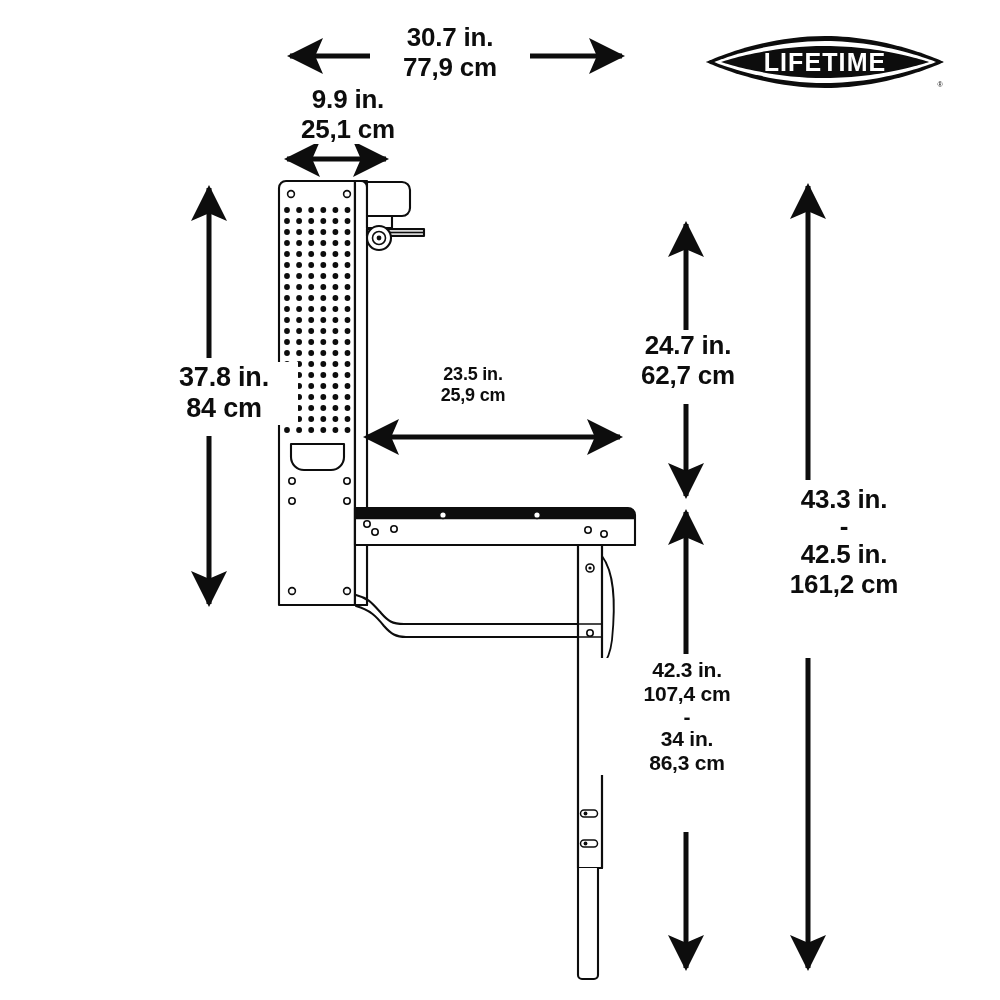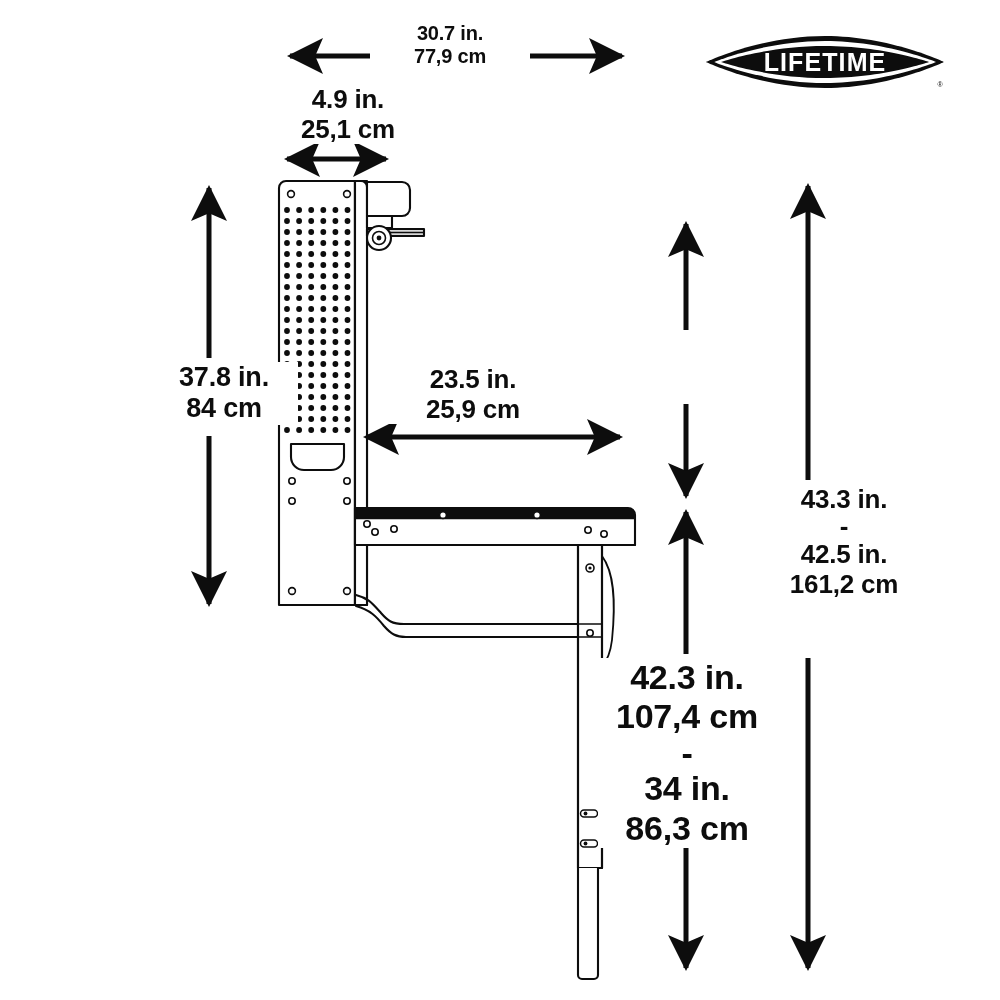--- a/index.html
+++ b/index.html
@@ -19,26 +19,26 @@
     font-weight:bold;
     color:#0d0d0d;
     line-height:1.16;
     white-space:nowrap;
     background:#ffffff;
     letter-spacing:-0.2px;
   }
   .dimlabel .ln{display:block;}
   .dash{display:block;line-height:0.95;}
 
-  #lbl-width-top{left:370px;top:22px;width:160px;font-size:20px;}
+  #lbl-width-top{left:370px;top:22px;width:160px;font-size:26px;}
   #lbl-depth-top{left:268px;top:84px;width:160px;font-size:26px;}
   #lbl-height-left{left:150px;top:362px;width:148px;font-size:27px;}
-  #lbl-table-depth{left:388px;top:364px;width:170px;font-size:26px;}
+  #lbl-table-depth{left:388px;top:364px;width:170px;font-size:18px;}
   #lbl-lower-panel{left:608px;top:330px;width:160px;font-size:26px;}
-  #lbl-leg-range{left:598px;top:658px;width:178px;font-size:34px;}
+  #lbl-leg-range{left:598px;top:658px;width:178px;font-size:21px;}
   #lbl-total-range{left:740px;top:484px;width:208px;font-size:26px;}
 
   
   #logo{
     position:absolute;left:700px;top:30px;width:250px;height:64px;text-align:right;
   }
   #logo svg{display:block;width:100%;height:100%;}
 </style>
 </head>
 <body>
@@ -310,34 +310,38 @@
       <text x="240" y="57" text-anchor="middle" fill="#0d0d0d" font-family="'Liberation Sans','DejaVu Sans',sans-serif" font-size="7">®</text>
     </svg>
   </div>
 
   <div class="dimlabel" id="lbl-width-top">
     <span class="ln">30.7 in.</span>
     <span class="ln">77,9 cm</span>
   </div>
 
   <div class="dimlabel" id="lbl-depth-top">
-    <span class="ln">4.9 in.</span>
+    <span class="ln">9.9 in.</span>
     <span class="ln">25,1 cm</span>
   </div>
 
   <div class="dimlabel" id="lbl-height-left">
     <span class="ln">37.8 in.</span>
     <span class="ln">84 cm</span>
   </div>
 
   <div class="dimlabel" id="lbl-table-depth">
     <span class="ln">23.5 in.</span>
     <span class="ln">25,9 cm</span>
   </div>
 
+  <div class="dimlabel" id="lbl-lower-panel">
+    <span class="ln">24.7 in.</span>
+    <span class="ln">62,7 cm</span>
+  </div>
 
   <div class="dimlabel" id="lbl-leg-range">
     <span class="ln">42.3 in.</span>
     <span class="ln">107,4 cm</span>
     <span class="ln dash">-</span>
     <span class="ln">34 in.</span>
     <span class="ln">86,3 cm</span>
   </div>
 
   <div class="dimlabel" id="lbl-total-range">

